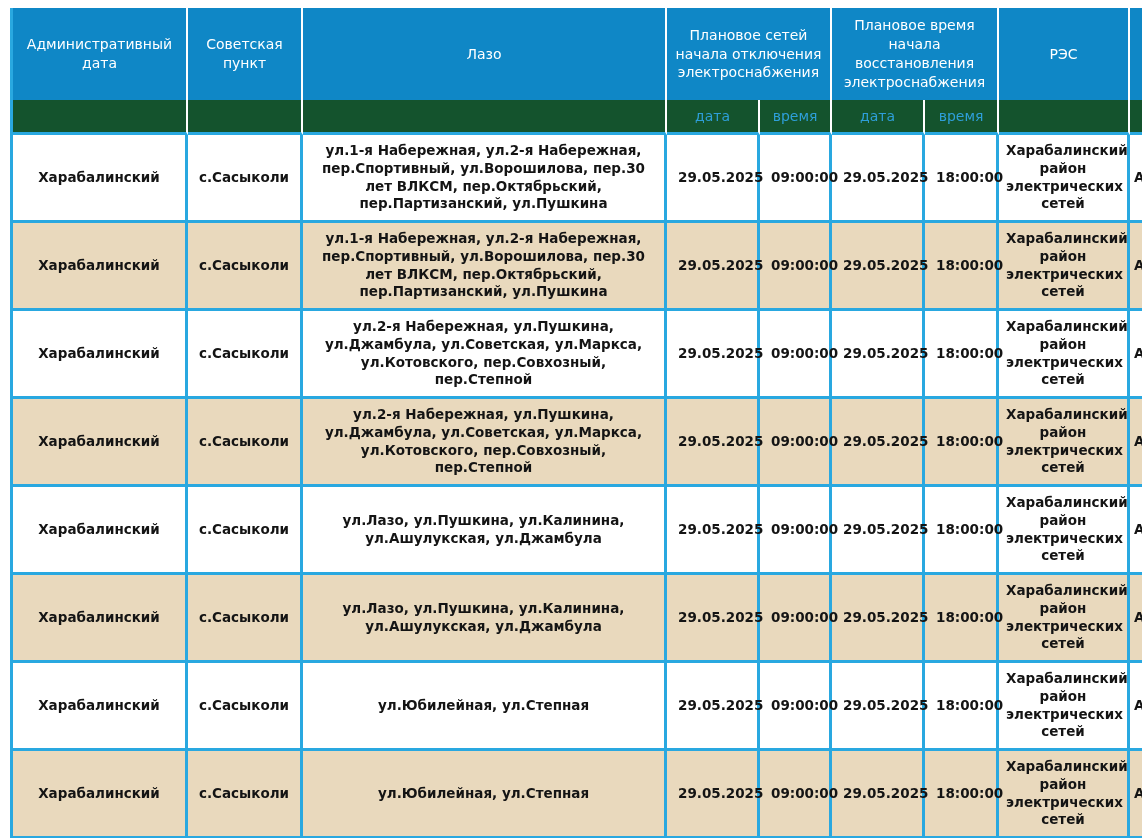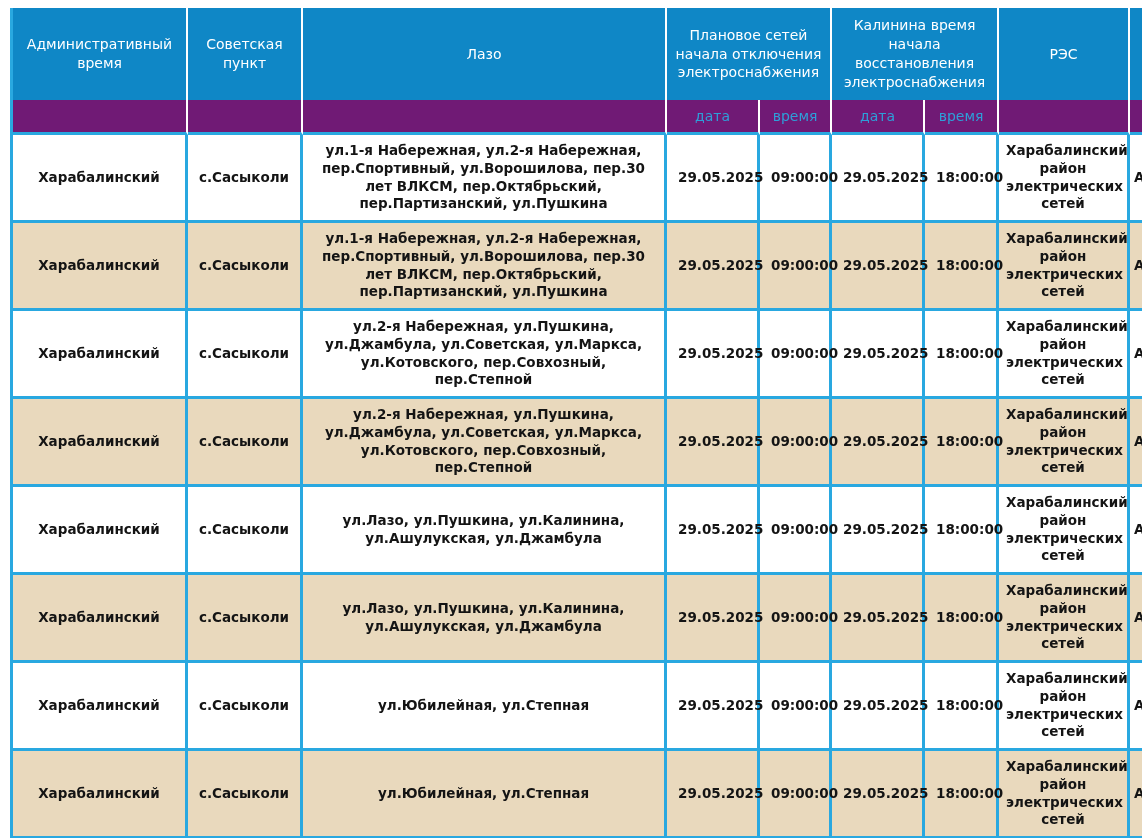--- a/index.html
+++ b/index.html
@@ -26,21 +26,21 @@
     font-size: 14px;
     line-height: 1.35;
     text-align: center;
     vertical-align: middle;
     border-right: 2px solid #ffffff;
     padding: 2px 4px;
   }
   tr.header-main { height: 92px; }
   tr.header-sub  { height: 35px; }
   tr.header-sub td {
-    background: #701a75;
+    background: #14532d;
     color: #2e9fd9;
     font-size: 14px;
     text-align: center;
     vertical-align: middle;
     border-right: 2px solid #ffffff;
     border-bottom: 3px solid #29a8e0;
     padding: 2px 4px;
   }
   
   tbody tr { height: 88px; }
@@ -70,25 +70,25 @@
       <col style="width:364px">
     <col style="width:93px">
       <col style="width:72px">
       <col style="width:93px">
       <col style="width:74px">
     <col style="width:131px">
       <col style="width:313px">
   </colgroup>
   <thead>
     <tr class="header-main">
-      <th>Административный время</th>
+      <th>Административный дата</th>
       <th>Советская пункт</th>
       <th>Лазо</th>
       <th colspan="2">Плановое сетей начала отключения электроснабжения</th>
-      <th colspan="2">Калинина время начала восстановления электроснабжения</th>
+      <th colspan="2">Плановое время начала восстановления электроснабжения</th>
       <th>РЭС</th>
       <th></th>
     </tr>
     <tr class="header-sub">
       <td></td>
       <td></td>
       <td></td>
       <td>дата</td>
       <td>время</td>
       <td>дата</td>

